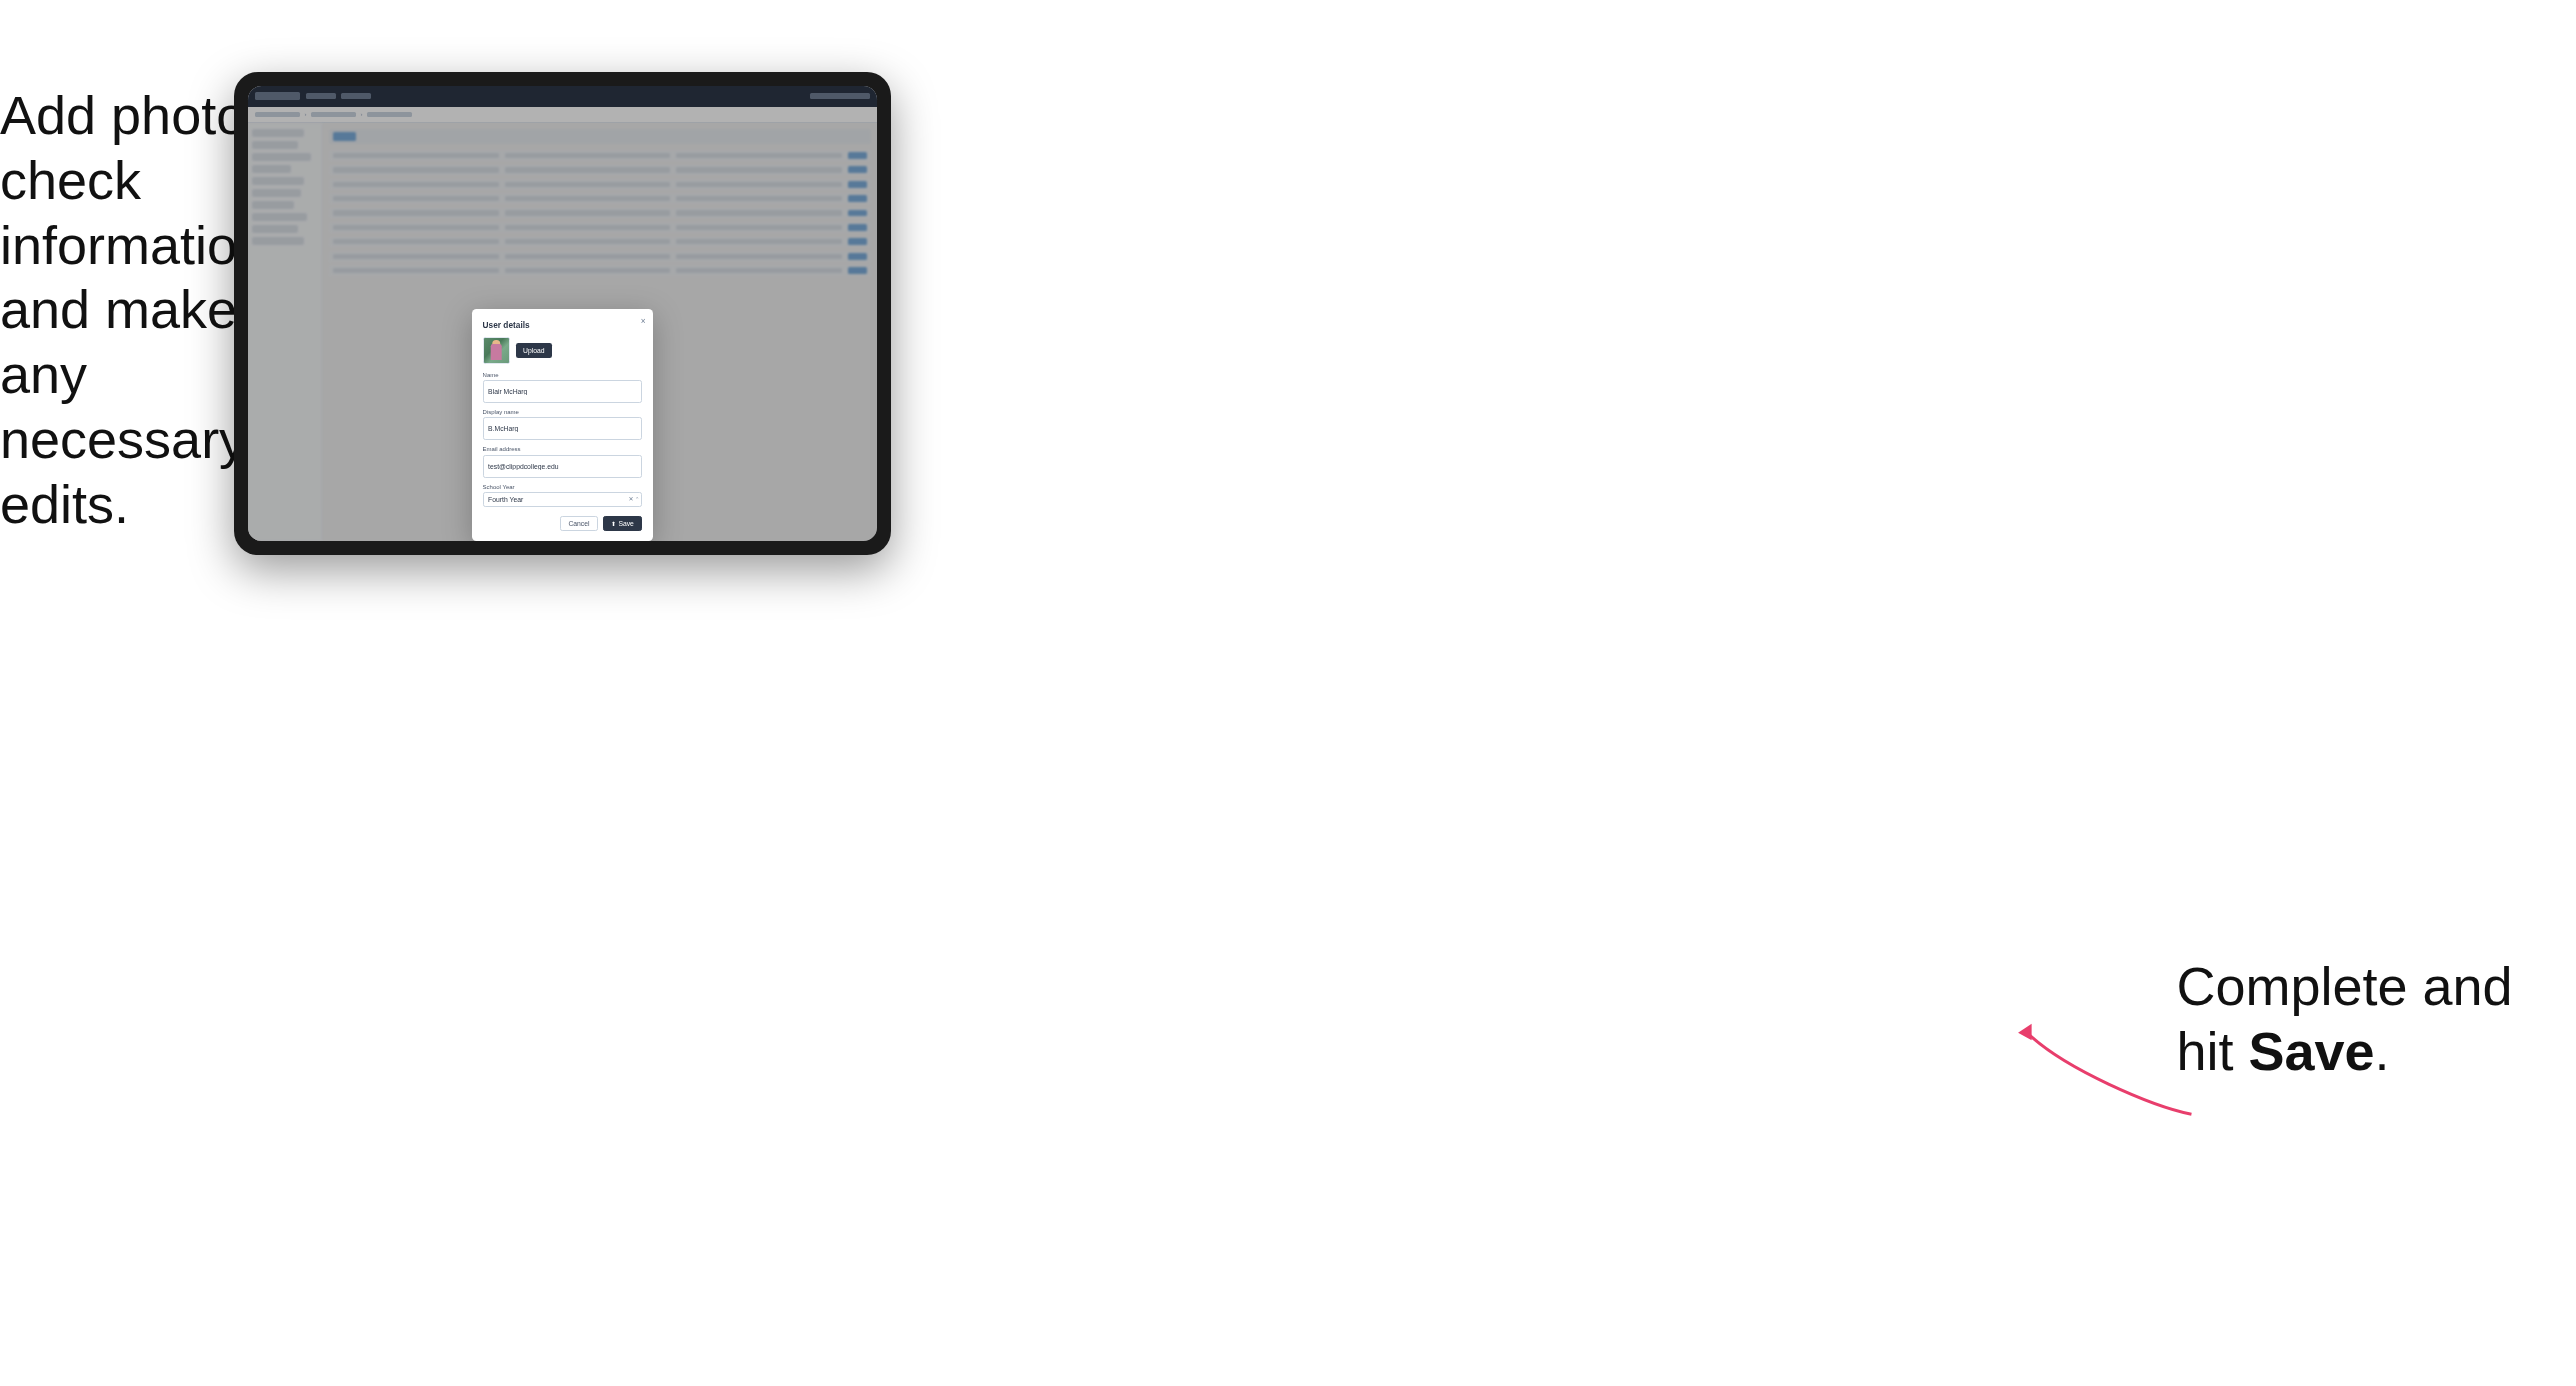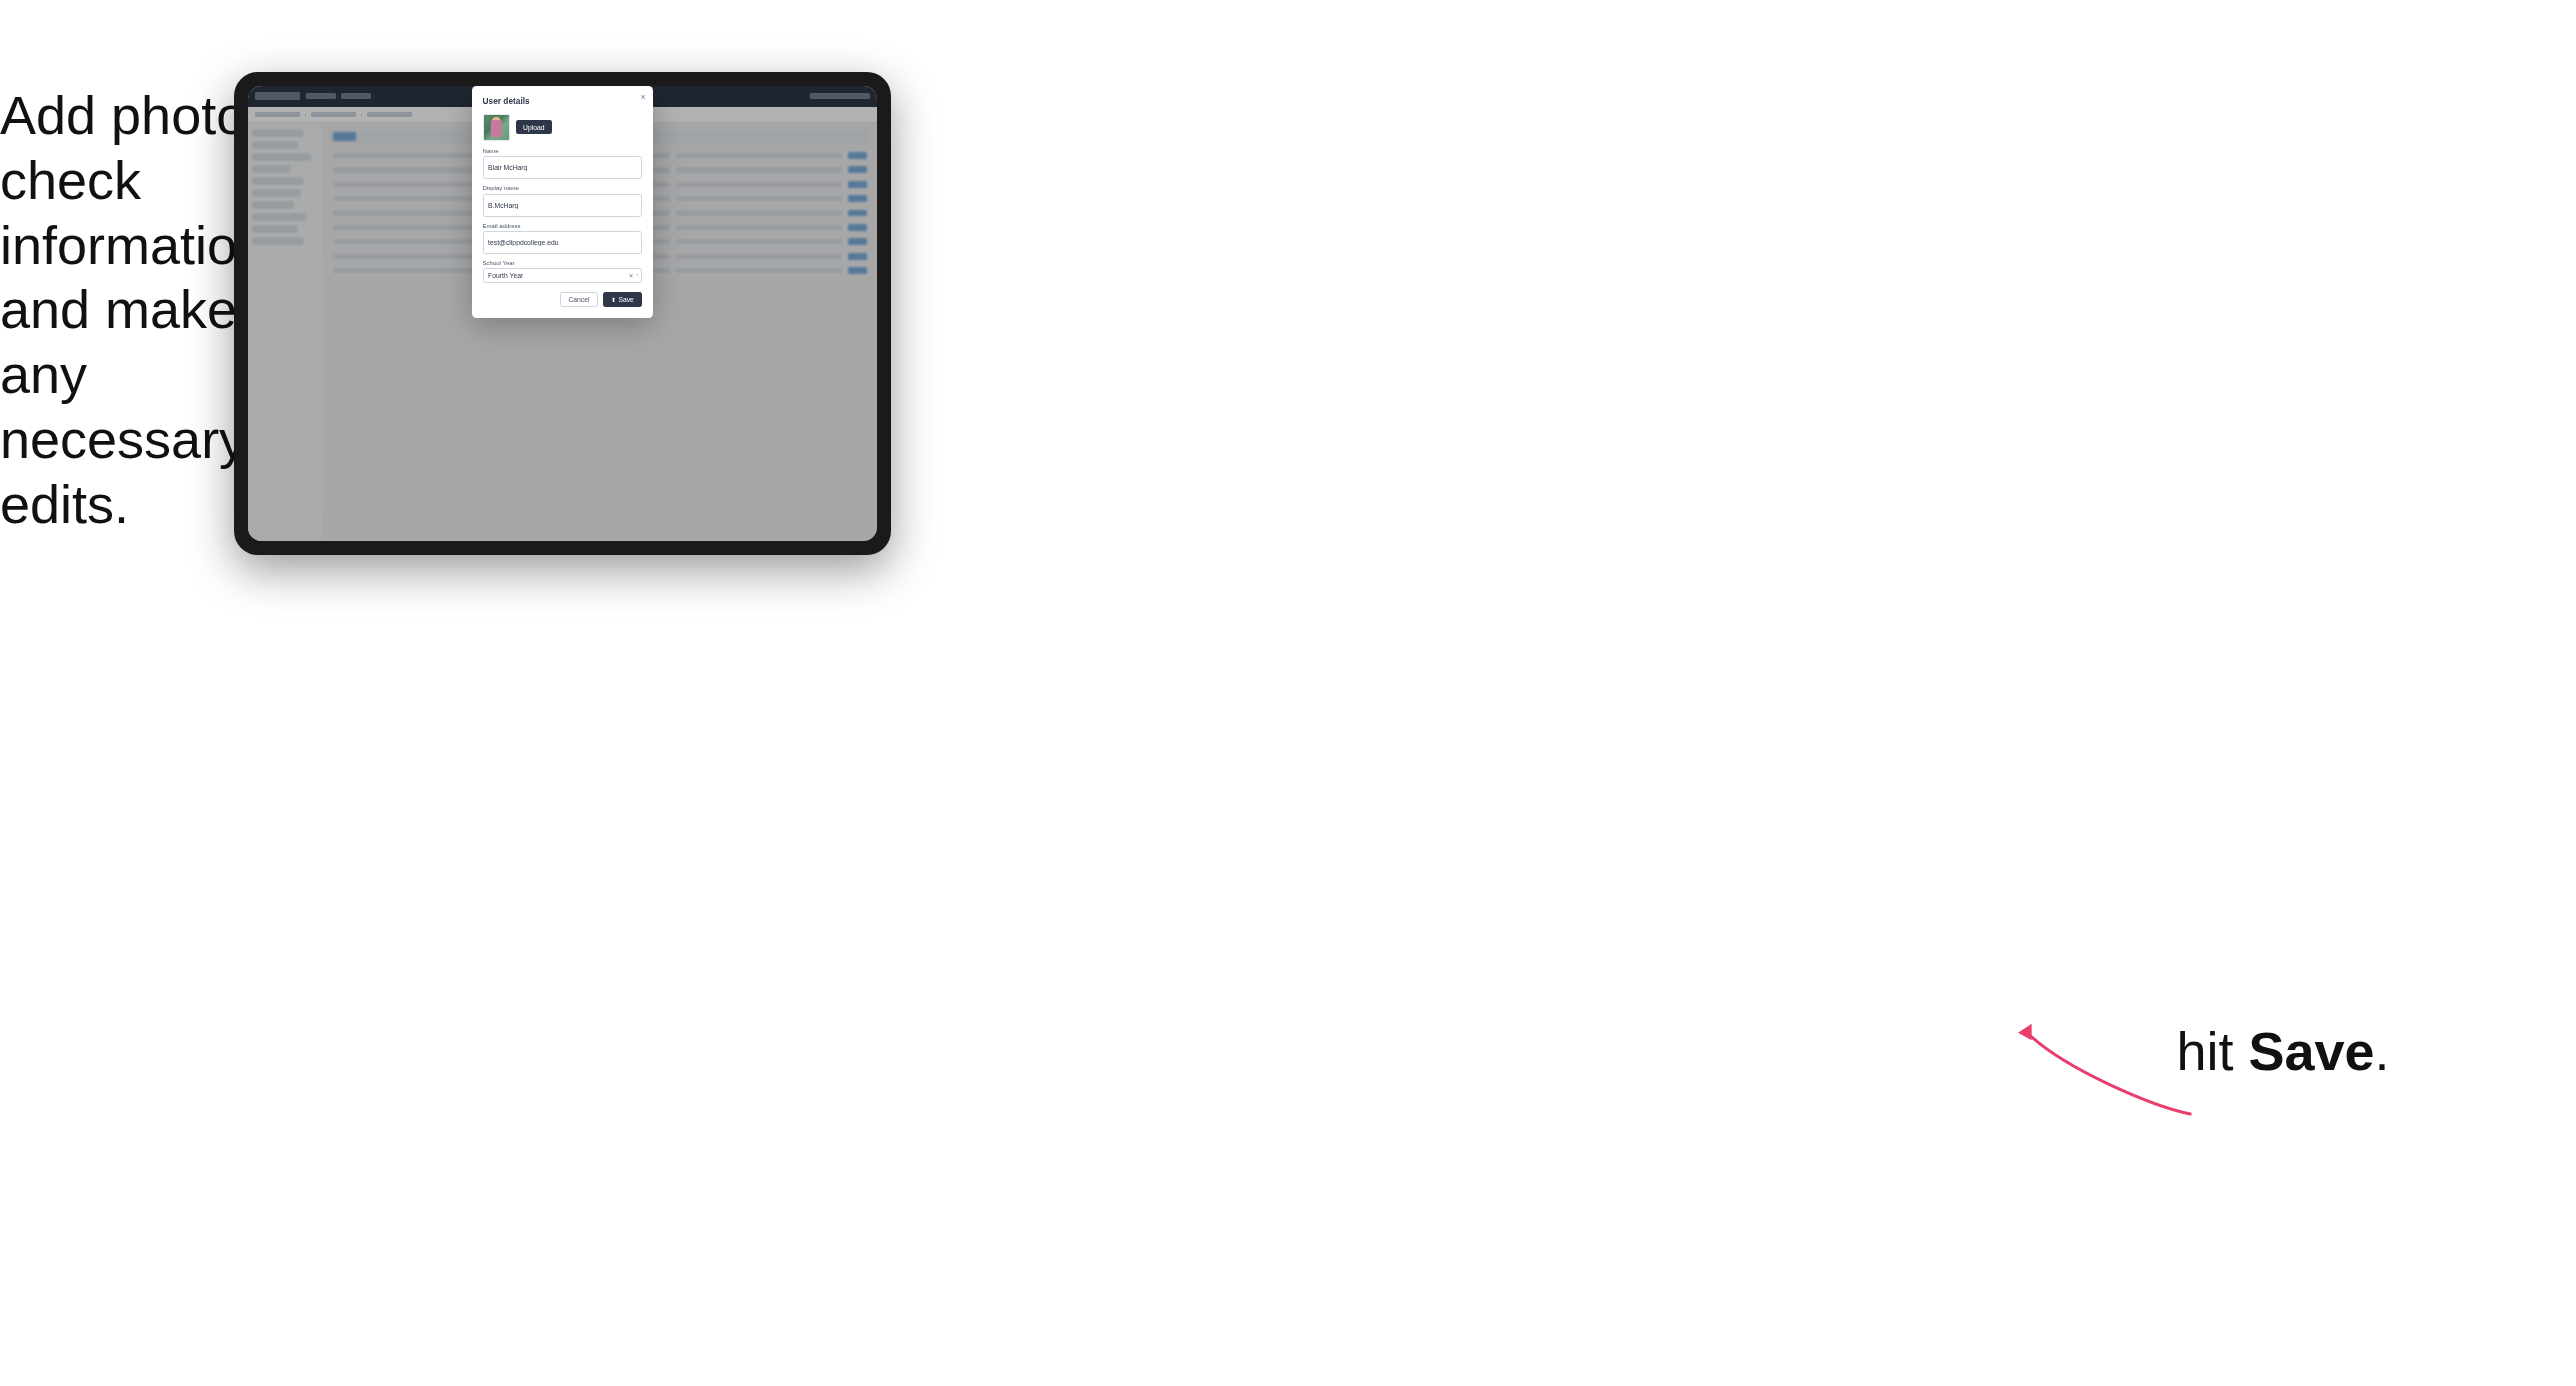--- a/index.html
+++ b/index.html
@@ -195,21 +195,21 @@
 
     
     .modal-overlay {
       position: absolute;
       top: 0;
       left: 0;
       right: 0;
       bottom: 0;
       background: rgba(0,0,0,0.3);
       display: flex;
-      align-items: flex-start;
+      align-items: flex-end;
       justify-content: center;
       z-index: 10;
     }
 
     
     .dialog {
       background: #ffffff;
       border-radius: 4.5px;
       box-shadow: 0 7.5px 30px rgba(0,0,0,0.25);
       width: 181px;
@@ -417,21 +417,21 @@
     }
   </style>
 </head>
 <body>
 
 <div class="annotation-left">
   <span>Add photo, check information and make any necessary edits.</span>
 </div>
 
 <div class="annotation-right">
-  <br>
+  <span>Complete and</span><br>
   <span>hit </span><strong>Save</strong><span>.</span>
 </div>
 
 <svg class="arrow-left" viewBox="0 0 220 120" fill="none" xmlns="http://www.w3.org/2000/svg">
   <path d="M10 20 C60 20, 180 60, 200 100" stroke="#e83e6c" stroke-width="4" fill="none"></path>
   <polygon points="195,90 210,108 185,108" fill="#e83e6c"></polygon>
 </svg>
 
 <svg class="arrow-right" viewBox="0 0 260 140" fill="none" xmlns="http://www.w3.org/2000/svg">
   <path d="M250 130 C200 120, 80 70, 30 20" stroke="#e83e6c" stroke-width="4" fill="none"></path>

